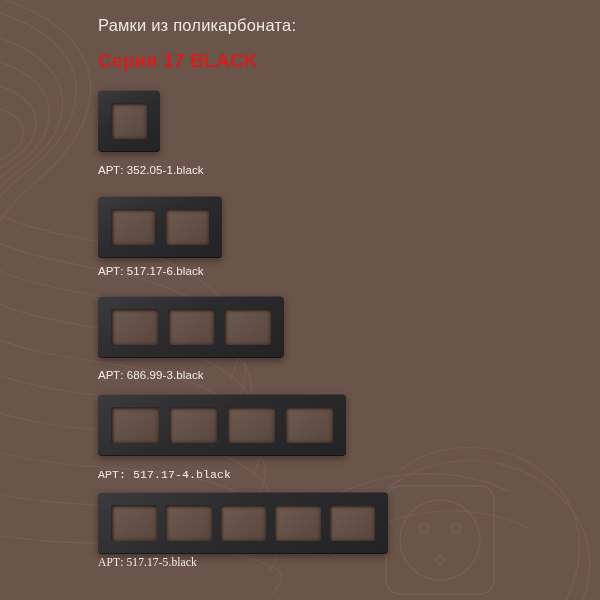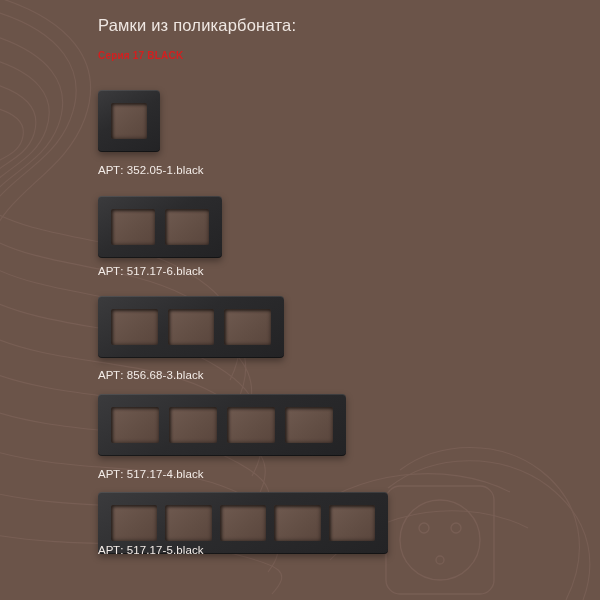--- a/index.html
+++ b/index.html
@@ -41,21 +41,21 @@
     top: 16px;
     font-size: 16.5px;
     color: #efe7e2;
     letter-spacing: 0.2px;
     white-space: nowrap;
   }
   .subtitle {
     position: absolute;
     left: 98px;
     top: 50px;
-    font-size: 10px;
+    font-size: 19px;
     font-weight: bold;
     color: #d41f1f;
     letter-spacing: 0.2px;
     white-space: nowrap;
   }
   .caption {
     position: absolute;
     font-size: 11.5px;
     color: #f3ece8;
     white-space: nowrap;
@@ -152,18 +152,18 @@
         <div class="frame" style="left: 98px; top: 492px; width: 290px; height: 62px; padding: 13px; gap: 8px; justify-content: space-between;">
           <div class="cell" style="width: 46.4px; height: 36px;"></div>
           <div class="cell" style="width: 46.4px; height: 36px;"></div>
           <div class="cell" style="width: 46.4px; height: 36px;"></div>
           <div class="cell" style="width: 46.4px; height: 36px;"></div>
           <div class="cell" style="width: 46.4px; height: 36px;"></div>
         </div>
       </div>
   <div class="caption" style="left: 98px; top: 164px;">АРТ: 352.05-1.black</div>
       <div class="caption" style="left: 98px; top: 265px;">АРТ: 517.17-6.black</div>
-      <div class="caption" style="left: 98px; top: 369px;">АРТ: 856.68-3.black</div>
-      <div class="caption" style="left: 98px; top: 468px;">АРТ: 517.17-4.black</div>
-      <div class="caption" style="left: 98px; top: 544px;">АРТ: 517.17-5.black</div>
+      <div class="caption" style="left: 98px; top: 369px;">АРТ: 686.99-3.black</div>
+      <div class="caption" style="left: 98px; top: 468px; font-family: Liberation Mono, monospace;">АРТ: 517.17-4.black</div>
+      <div class="caption" style="left: 98px; top: 556px; font-family: Liberation Serif, serif;">АРТ: 517.17-5.black</div>
     </div>
 
 </div>
 
 </body></html>

